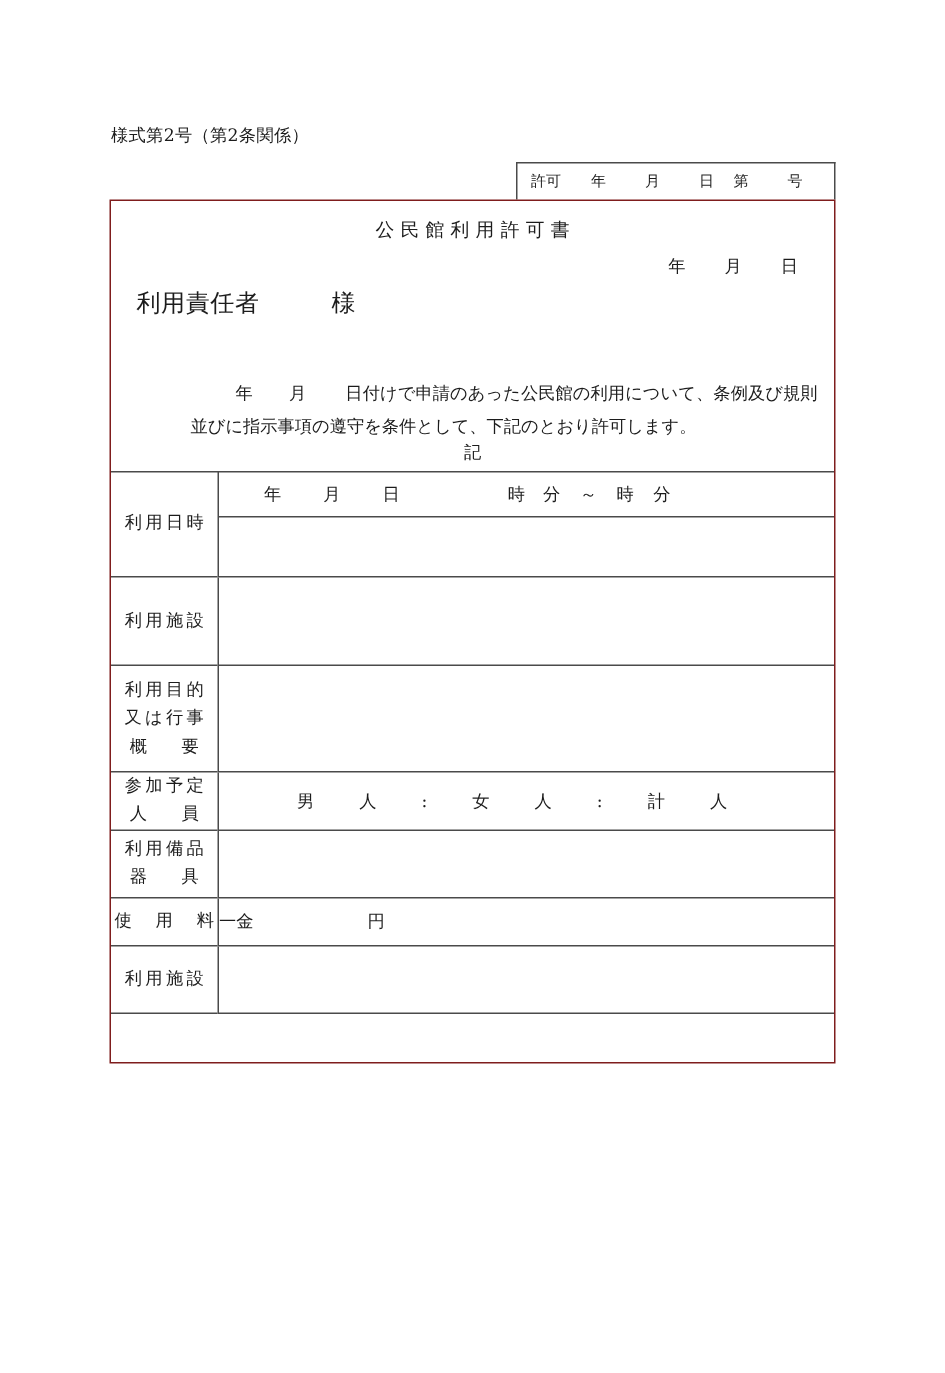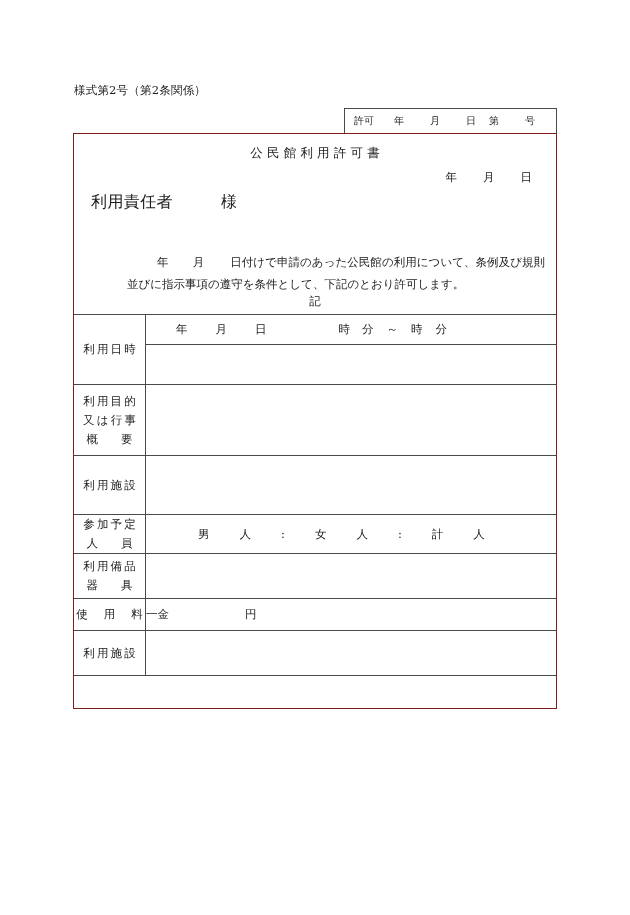--- a/index.html
+++ b/index.html
@@ -259,36 +259,36 @@
                 <span class="dt-gap6"></span>
                 <span>時</span>
                 <span class="dt-gap7"></span>
                 <span>分</span>
               </div>
             <div class="split-bot"></div>
           </td>
         </tr>
 
         <tr>
+          <td class="label cell-h-58">
+            <span class="lbl-ln jst4">利用施設</span>
+          </td>
+          <td class="value cell-h-58"></td>
+        </tr>
+
+        <tr>
           <td class="label">
             <span class="lbl-ln jst4">利用目的</span>
             <span class="lbl-ln jst4">又は行事</span>
             <span class="lbl-ln">概　　要</span>
           </td>
           <td class="value cell-h-70"></td>
         </tr>
 
         <tr>
-          <td class="label cell-h-58">
-            <span class="lbl-ln jst4">利用施設</span>
-          </td>
-          <td class="value cell-h-58"></td>
-        </tr>
-
-        <tr>
           <td class="label cell-h-32">
             <span class="lbl-ln jst4">参加予定</span>
             <span class="lbl-ln">人　　員</span>
           </td>
           <td class="value cell-h-32">
             <div class="attend-row"><span>男</span><span class="at-g1"></span><span>人</span><span class="at-g2"></span><span>:</span><span class="at-g3"></span><span>女</span><span class="at-g4"></span><span>人</span><span class="at-g5"></span><span>:</span><span class="at-g6"></span><span>計</span><span class="at-g7"></span><span>人</span></div>
           </td>
         </tr>
 
         <tr>

